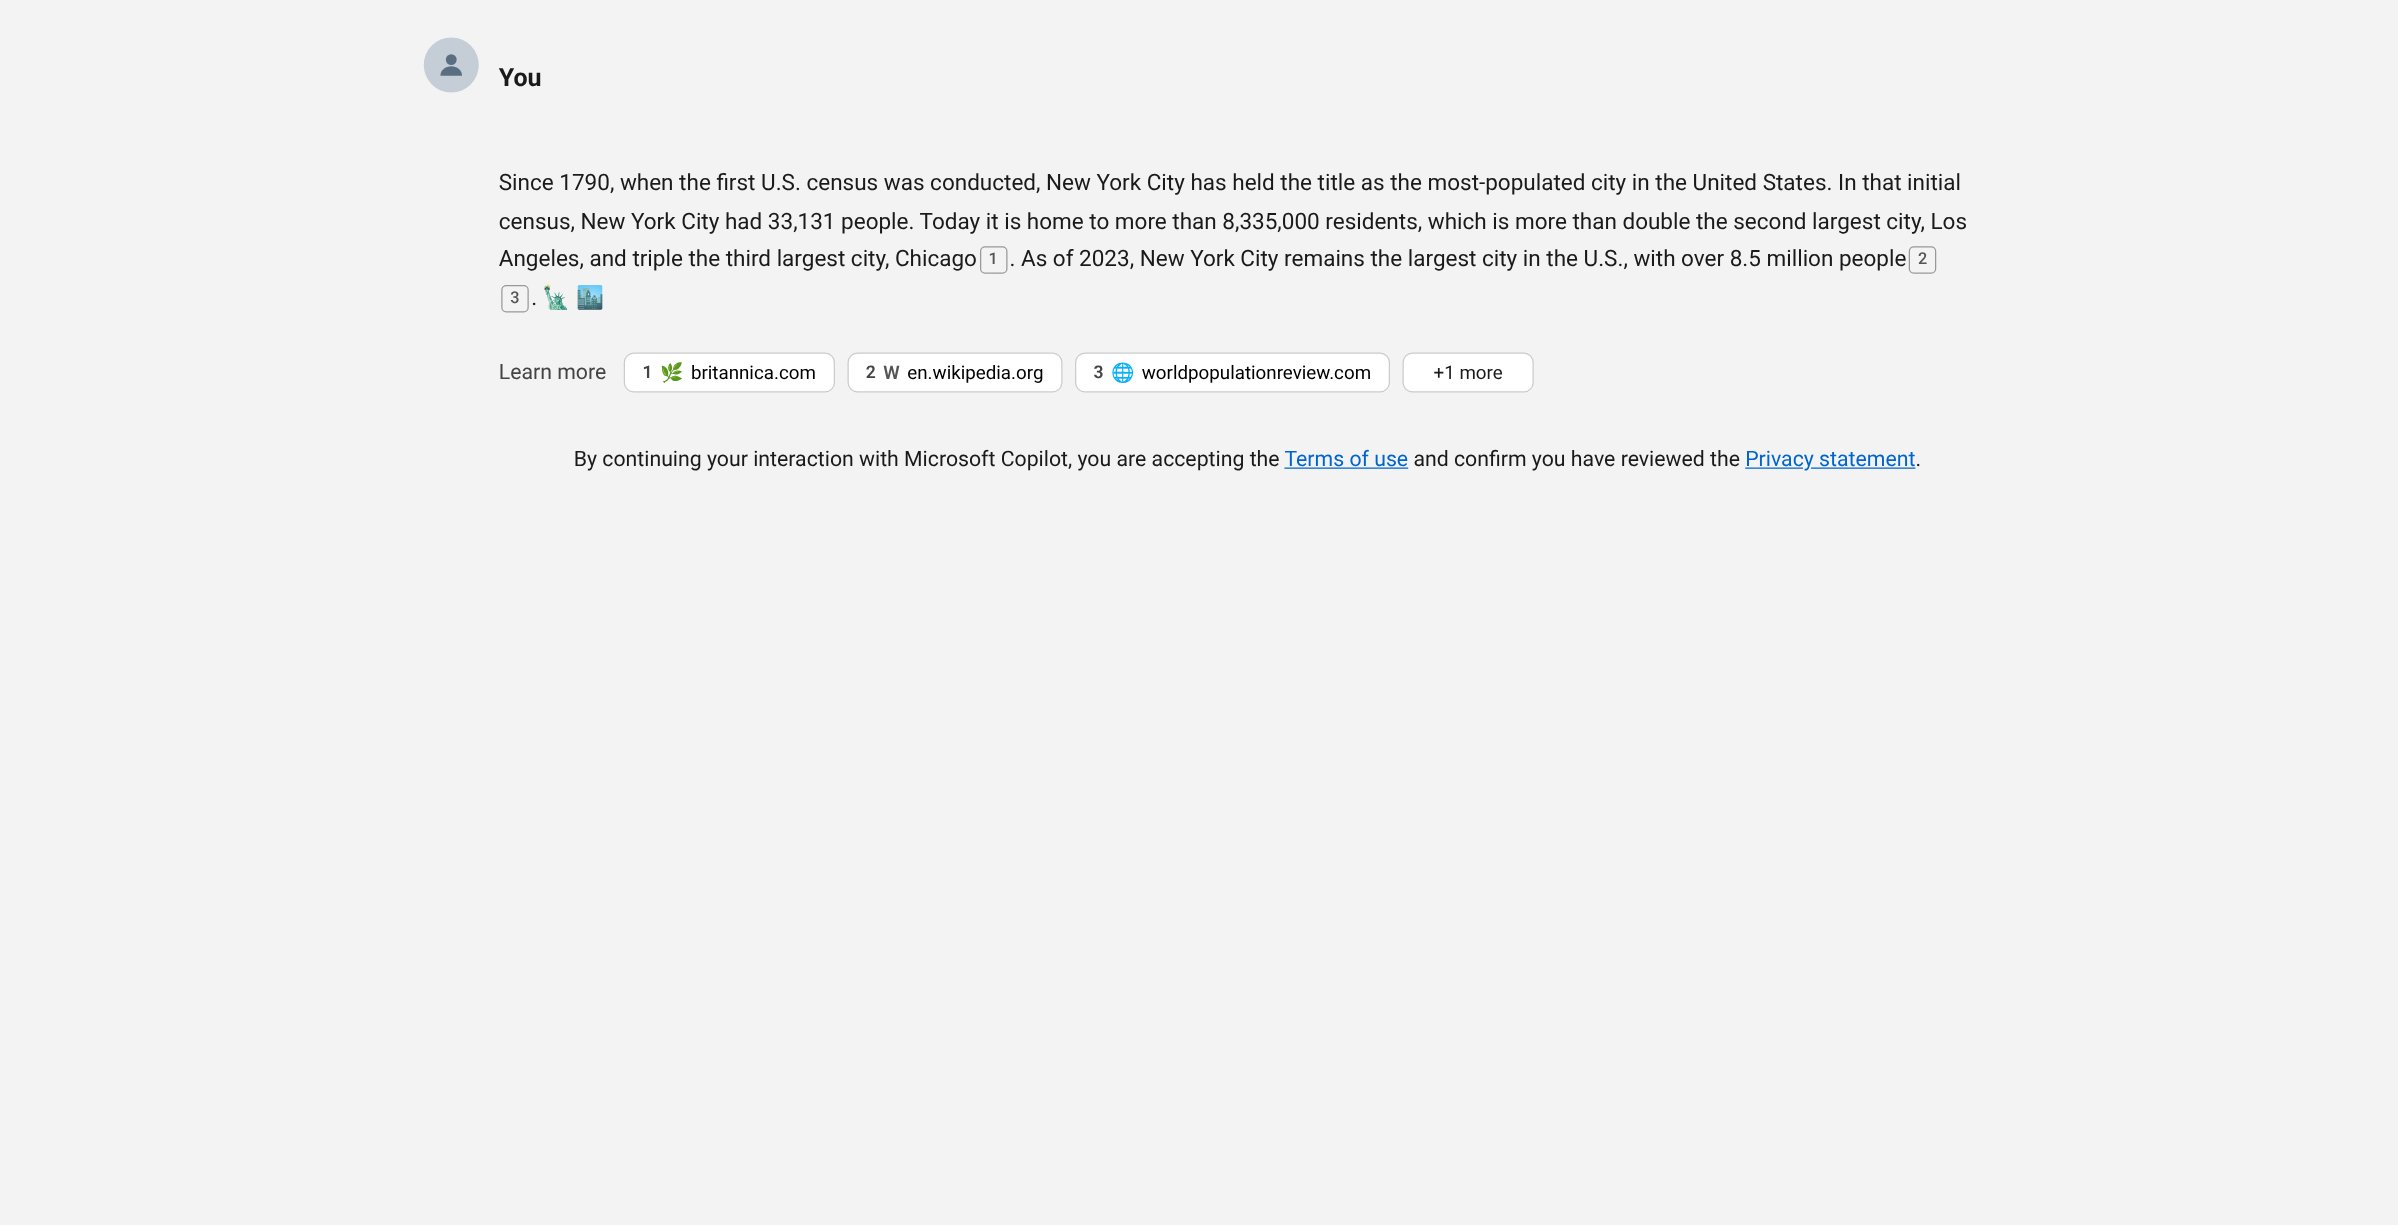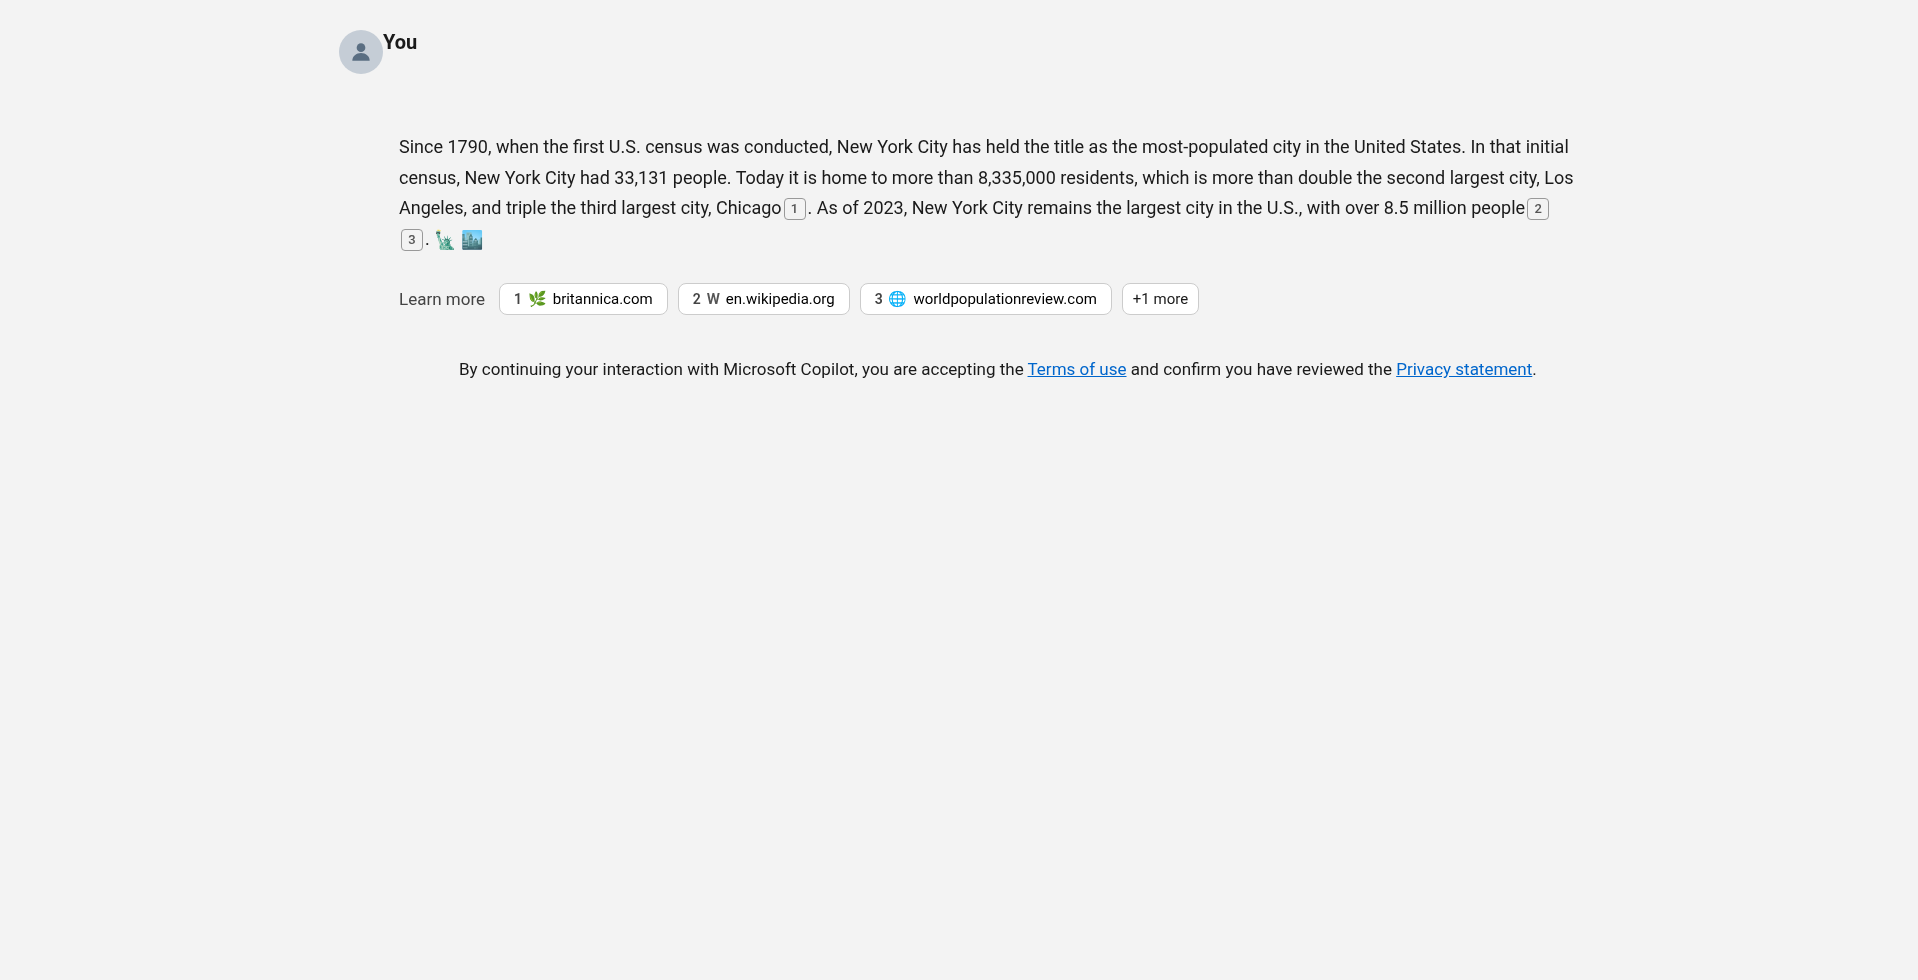--- a/index.html
+++ b/index.html
@@ -25,21 +25,22 @@
 
     
     .user-section {
       display: flex;
       flex-direction: column;
       margin-bottom: 40px;
     }
 
     .user-header {
       display: flex;
-      align-items: flex-start;
+      align-items: flex-end;
+      gap: 16px;
       margin-bottom: 18px;
     }
 
     .user-avatar {
       width: 44px;
       height: 44px;
       border-radius: 50%;
       background-color: #c5cdd6;
       display: flex;
       align-items: center;
@@ -161,21 +162,21 @@
     }
 
     .source-domain {
       font-size: 15px;
       color: #000000;
     }
 
     .more-chip {
       display: inline-flex;
       align-items: center;
-      padding: 6px 10px;
+      padding: 6px 24px;
       border: 1.5px solid #ccc;
       border-radius: 8px;
       background-color: #fff;
       font-size: 15px;
       color: #1a1a1a;
       cursor: pointer;
     }
 
     
     .disclaimer {

